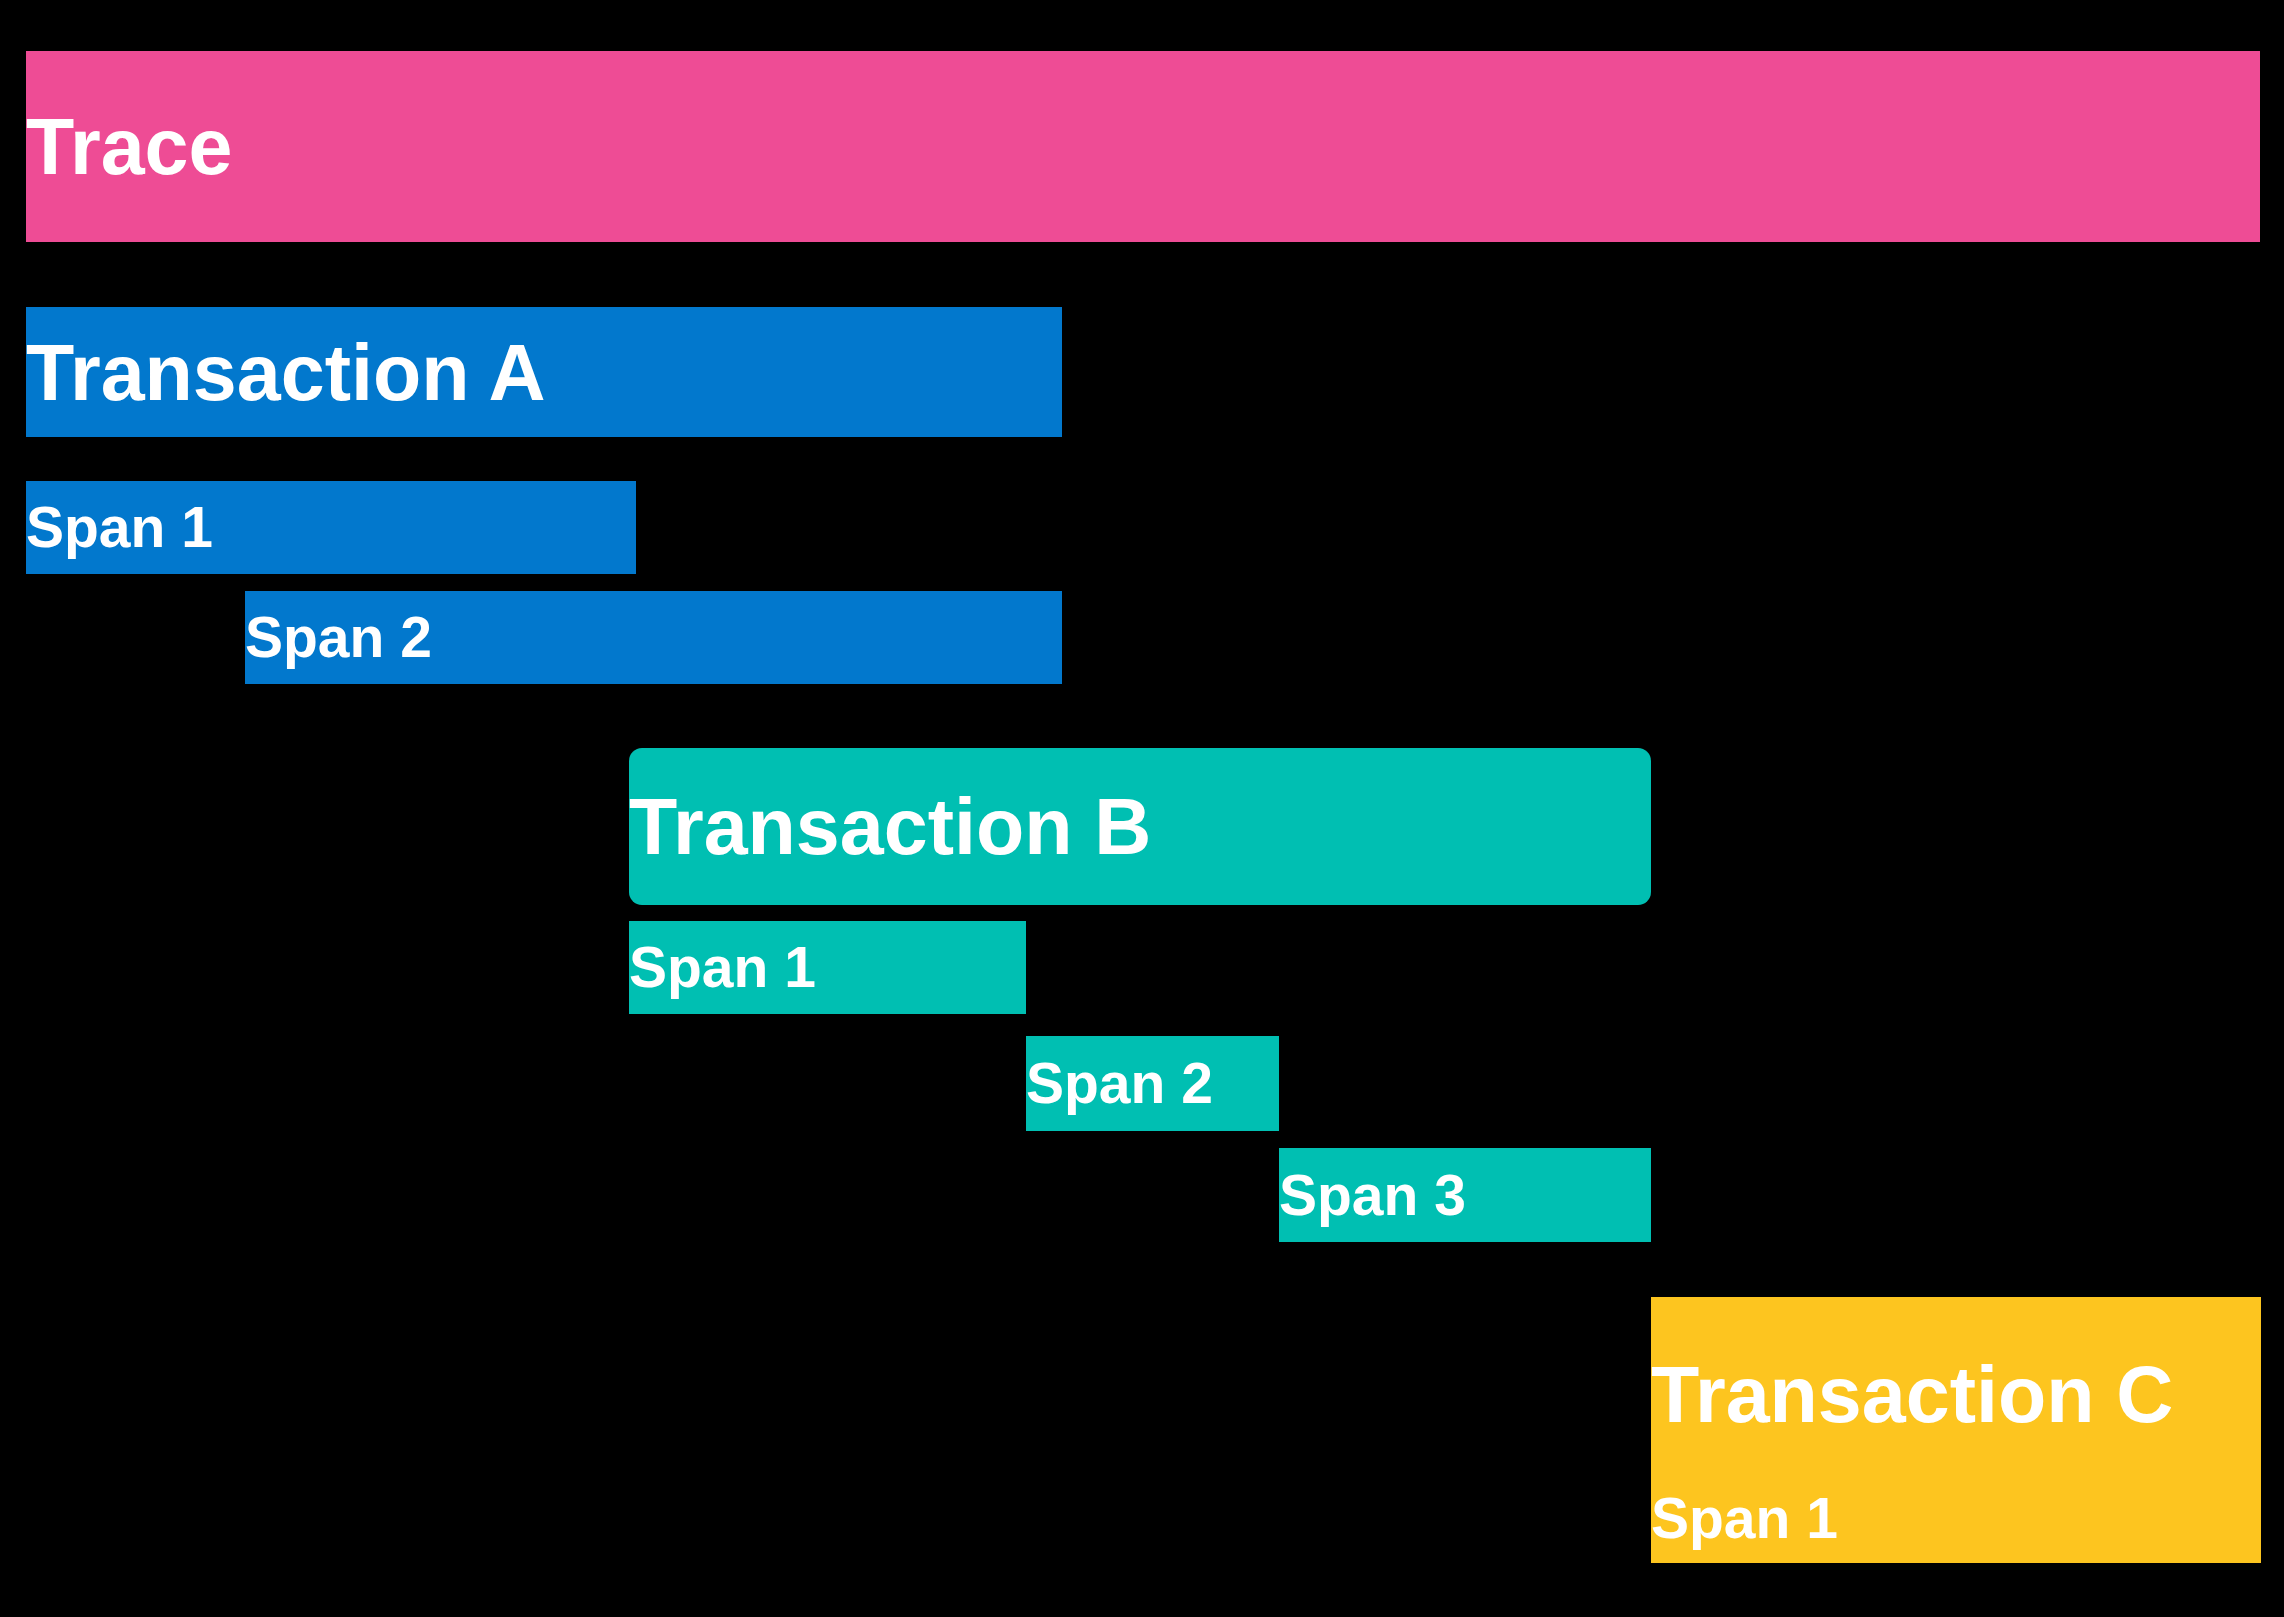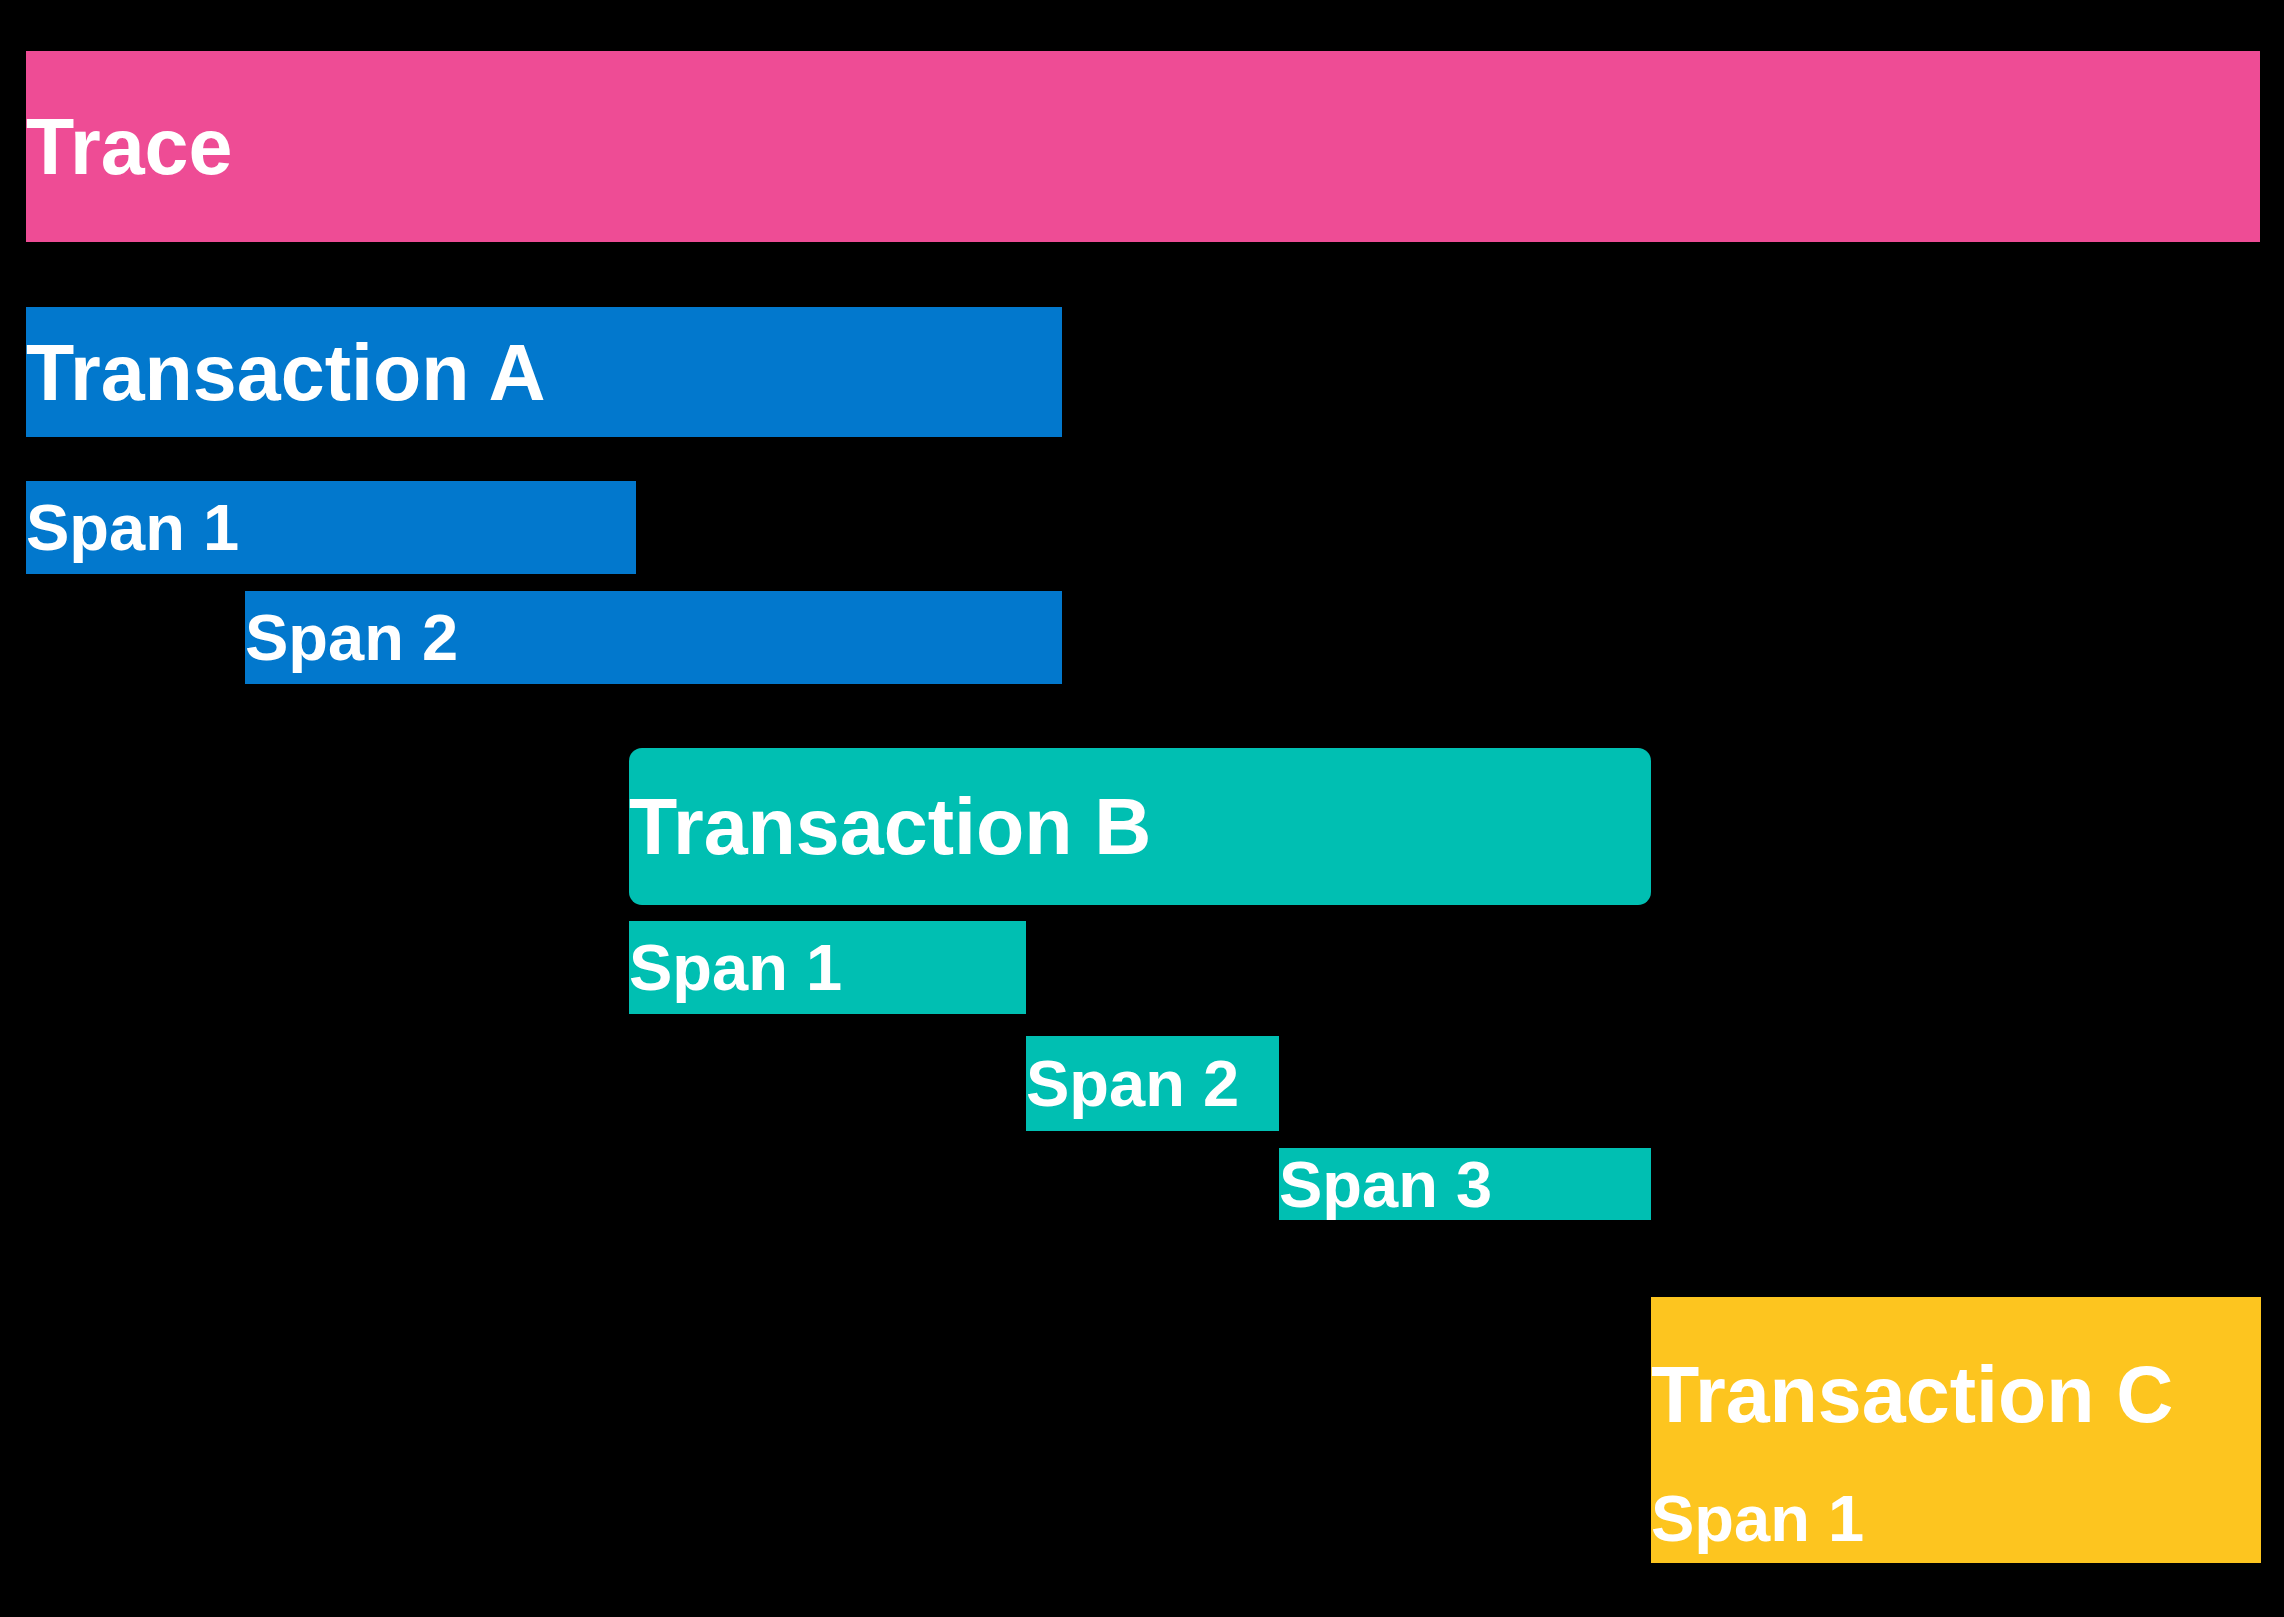--- a/index.html
+++ b/index.html
@@ -20,31 +20,31 @@
     display: flex;
     align-items: center;
     justify-content: flex-start;
     box-sizing: border-box;
   }
   .label {
     white-space: nowrap;
     line-height: 1;
   }
   .label-lg { font-size: 79px; }
-  .label-sm { font-size: 65px; }
+  .label-sm { font-size: 57px; }
 
   
   .bar-trace        { left: 26px;   top: 51px;   width: 2234px; height: 191px; }
   .bar-txa          { left: 26px;   top: 307px;  width: 1036px; height: 130px; }
   .bar-txa-span1    { left: 26px;   top: 481px;  width: 610px;  height: 93px; }
   .bar-txa-span2    { left: 245px;  top: 591px;  width: 817px; height: 93px; }
   .bar-txb          { left: 629px;  top: 748px;  width: 1022px; height: 157px; border-radius: 13px; }
   .bar-txb-span1    { left: 629px;  top: 921px; width: 397px;  height: 93px; }
   .bar-txb-span2    { left: 1026px; top: 1036px; width: 253px;  height: 95px; }
-  .bar-txb-span3    { left: 1279px; top: 1148px; width: 372px;  height: 72px; }
+  .bar-txb-span3    { left: 1279px; top: 1148px; width: 372px;  height: 94px; }
   .bar-txc          { left: 1651px; top: 1297px; width: 610px;  height: 194px; }
   .bar-txc-span1    { left: 1651px; top: 1474px; width: 610px;  height: 89px; }
 </style>
 </head>
 <body>
 
 <div class="stage" style="background-color: rgb(0, 0, 0); color: rgb(255, 255, 255);">
 
   <div class="bar bar-trace" style="background-color: rgb(238, 76, 149);">
     <span class="label label-lg">Trace</span>

